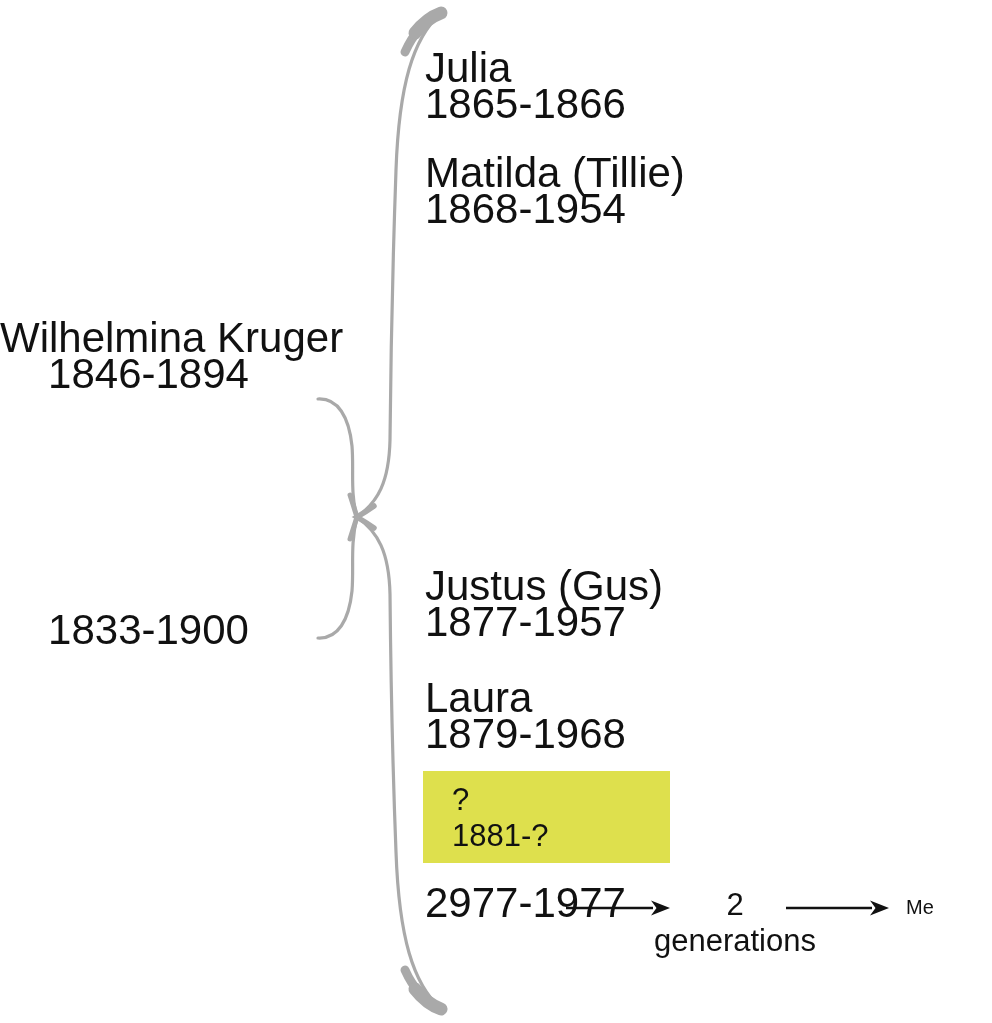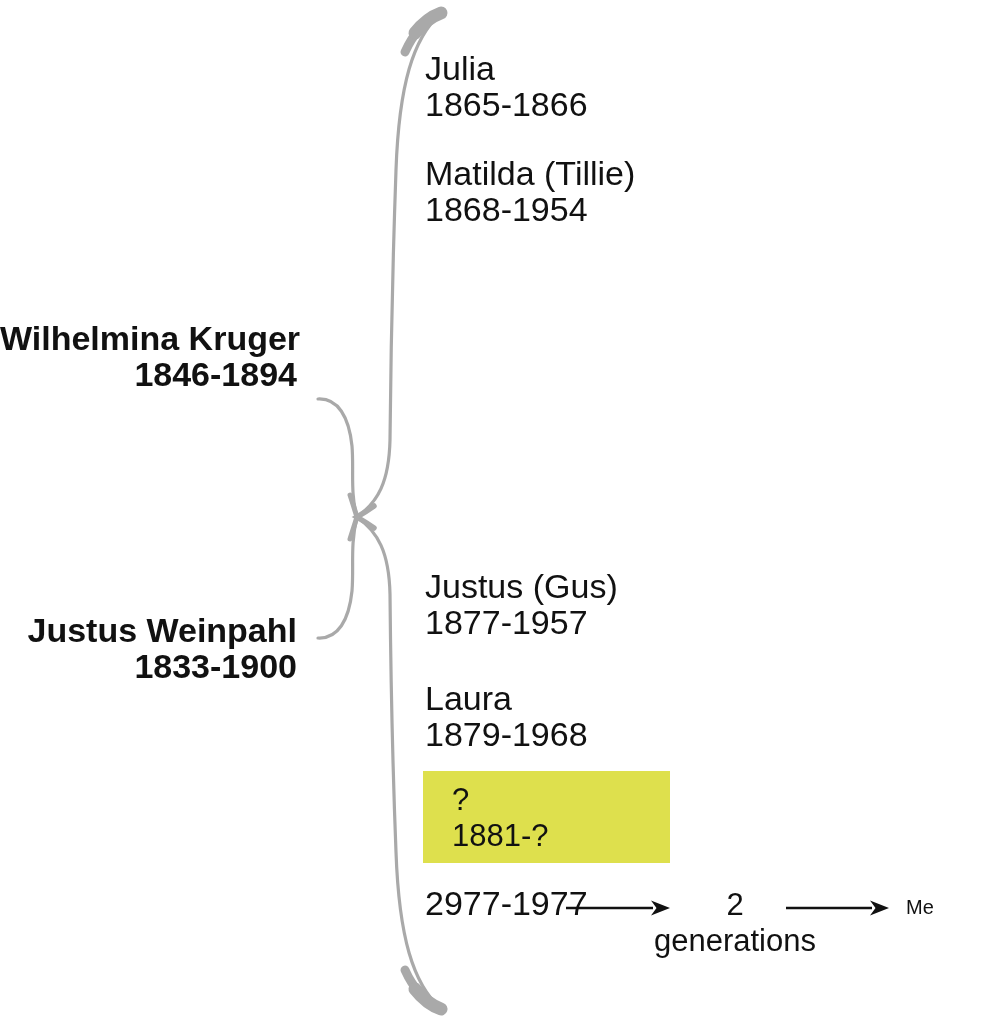--- a/index.html
+++ b/index.html
@@ -6,29 +6,28 @@
   .canvas{
     position:relative;
     width:992px;height:1023px;
     background:#ffffff;
     font-family:"Liberation Sans", sans-serif;
     color:#111111;
     overflow:hidden;
   }
   .entry{
     position:absolute;
-    font-size:34px;
+    font-size:42px;
     line-height:36px;
     white-space:nowrap;
   }
   .parent{
     width:297px;
     left:0;
-    text-align:right;
-    font-weight:bold;
+    text-align:center;
   }
   .child{ left:425px; }
   .unknown-box{
     position:absolute;
     left:423px; top:771px;
     width:247px; height:92px;
     box-sizing:border-box;
     padding:11px 0 0 29px;
     font-size:31px; line-height:36px;
   }
@@ -83,21 +82,20 @@
       <path d="M 670 908 L 651 900.5 L 656.5 908 L 651 915.5 Z"></path>
       <path d="M 889 908 L 870 900.5 L 875.5 908 L 870 915.5 Z"></path>
     </g>
   </svg>
 
   <div class="entry parent" style="top:320px">
     <div>Wilhelmina Kruger</div>
     <div>1846-1894</div>
   </div>
   <div class="entry parent" style="top:612px">
-    <div>Justus Weinpahl</div>
     <div>1833-1900</div>
   </div>
 
   <div class="entry child" style="top:50px">
     <div>Julia</div>
     <div>1865-1866</div>
   </div>
   <div class="entry child" style="top:155px">
     <div>Matilda (Tillie)</div>
     <div>1868-1954</div>

